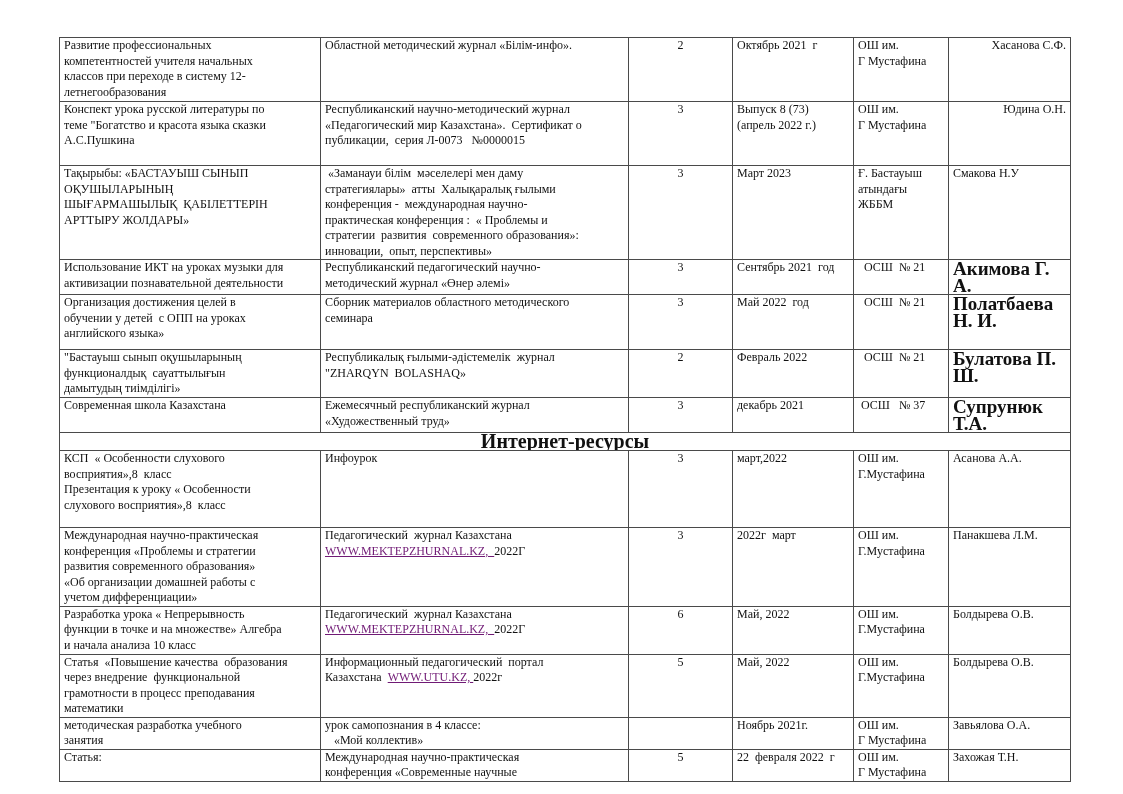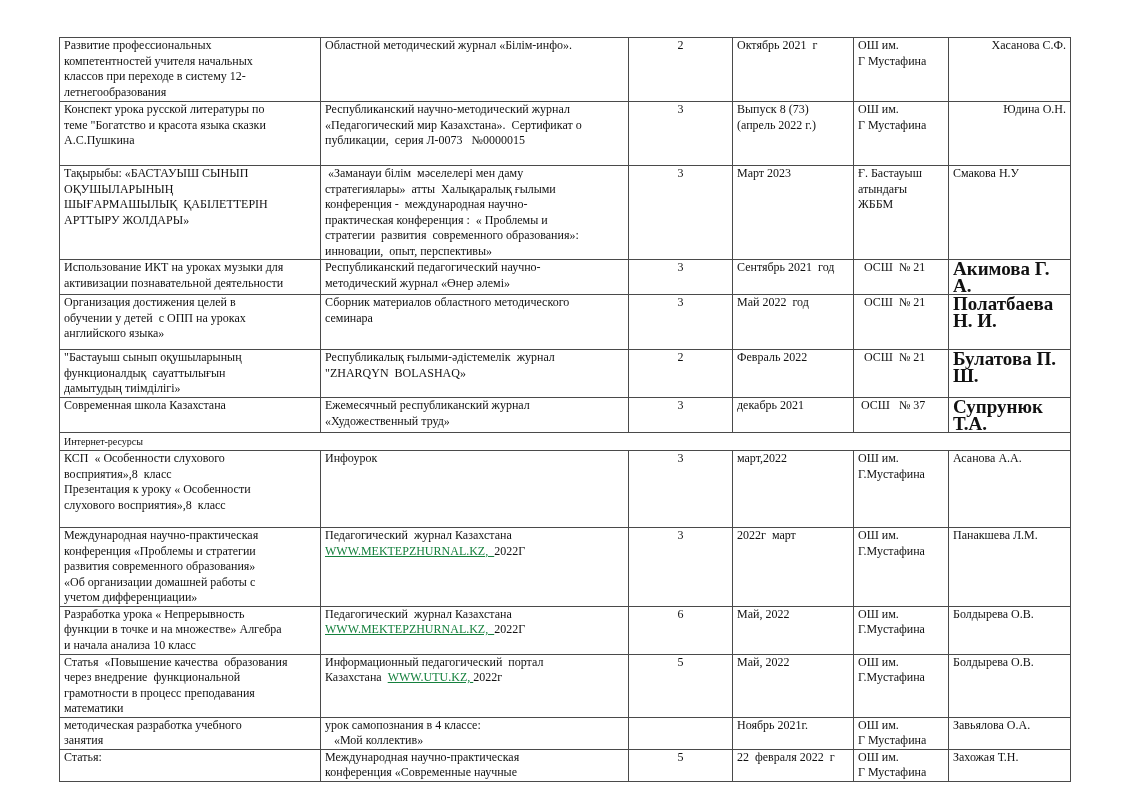--- a/index.html
+++ b/index.html
@@ -5,22 +5,22 @@
   html, body { margin: 0; padding: 0; background: #ffffff; }
   body { width: 1123px; height: 794px; position: relative; overflow: hidden;
          font-family: "Liberation Serif", "DejaVu Serif", serif; color: #111; }
   #doc-table { position: absolute; left: 59px; top: 37px; width: 1011px;
                border-collapse: collapse; table-layout: fixed; font-size: 12px; line-height: 15.5px; }
   #doc-table td { border: 1px solid #4a4a4a; vertical-align: top; padding: 0 4px 0 4px; overflow: hidden; }
   #doc-table tr { }
   .c-num { text-align: center; }
   .c-author.center { text-align: right; }
   .c-author.big { font-size: 19px; line-height: 17px; padding-top: 1px; font-weight: bold; }
-  .section-row td { text-align: left; font-weight: normal; font-size: 10px; line-height: 17px; }
-  .link { color: #15803d; text-decoration: underline; }
+  .section-row td { text-align: center; font-weight: bold; font-size: 20px; line-height: 17px; }
+  .link { color: #701a75; text-decoration: underline; }
   .line { display: block; white-space: pre-wrap; }
 </style>
 </head>
 <body>
 
 <table id="doc-table">
   <colgroup>
     <col style="width:261px">
     <col style="width:308px">
     <col style="width:104px">

